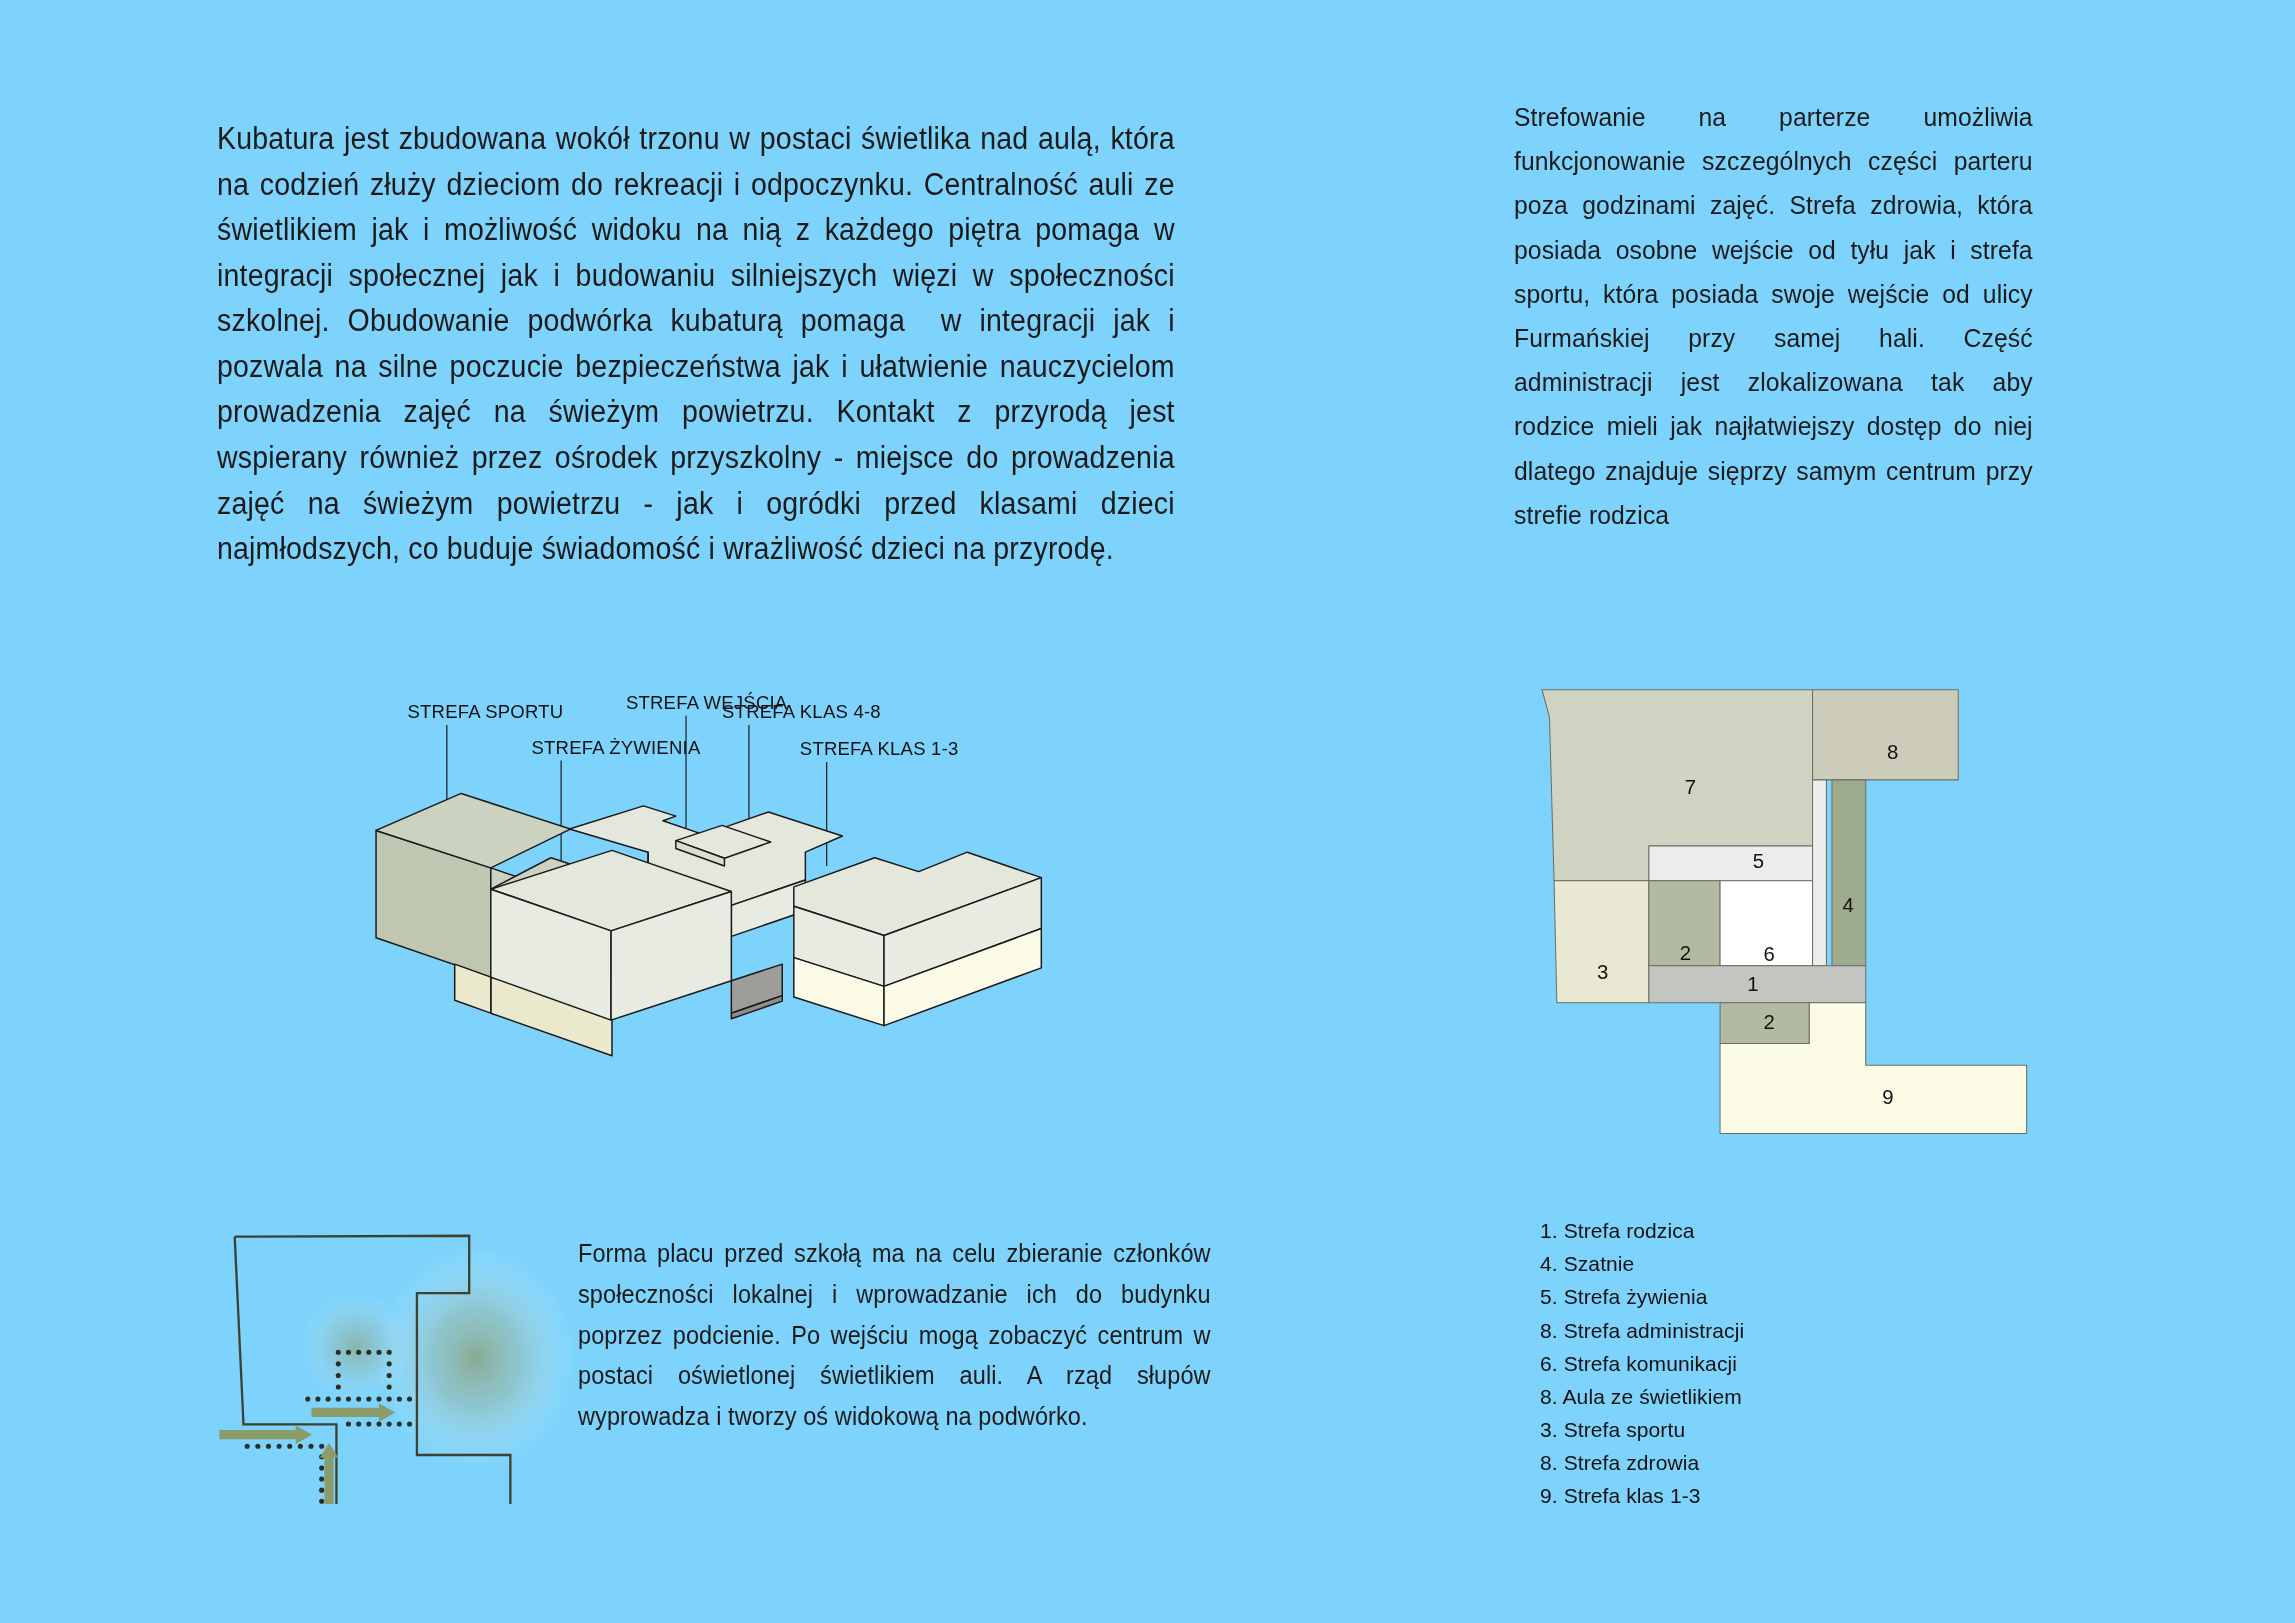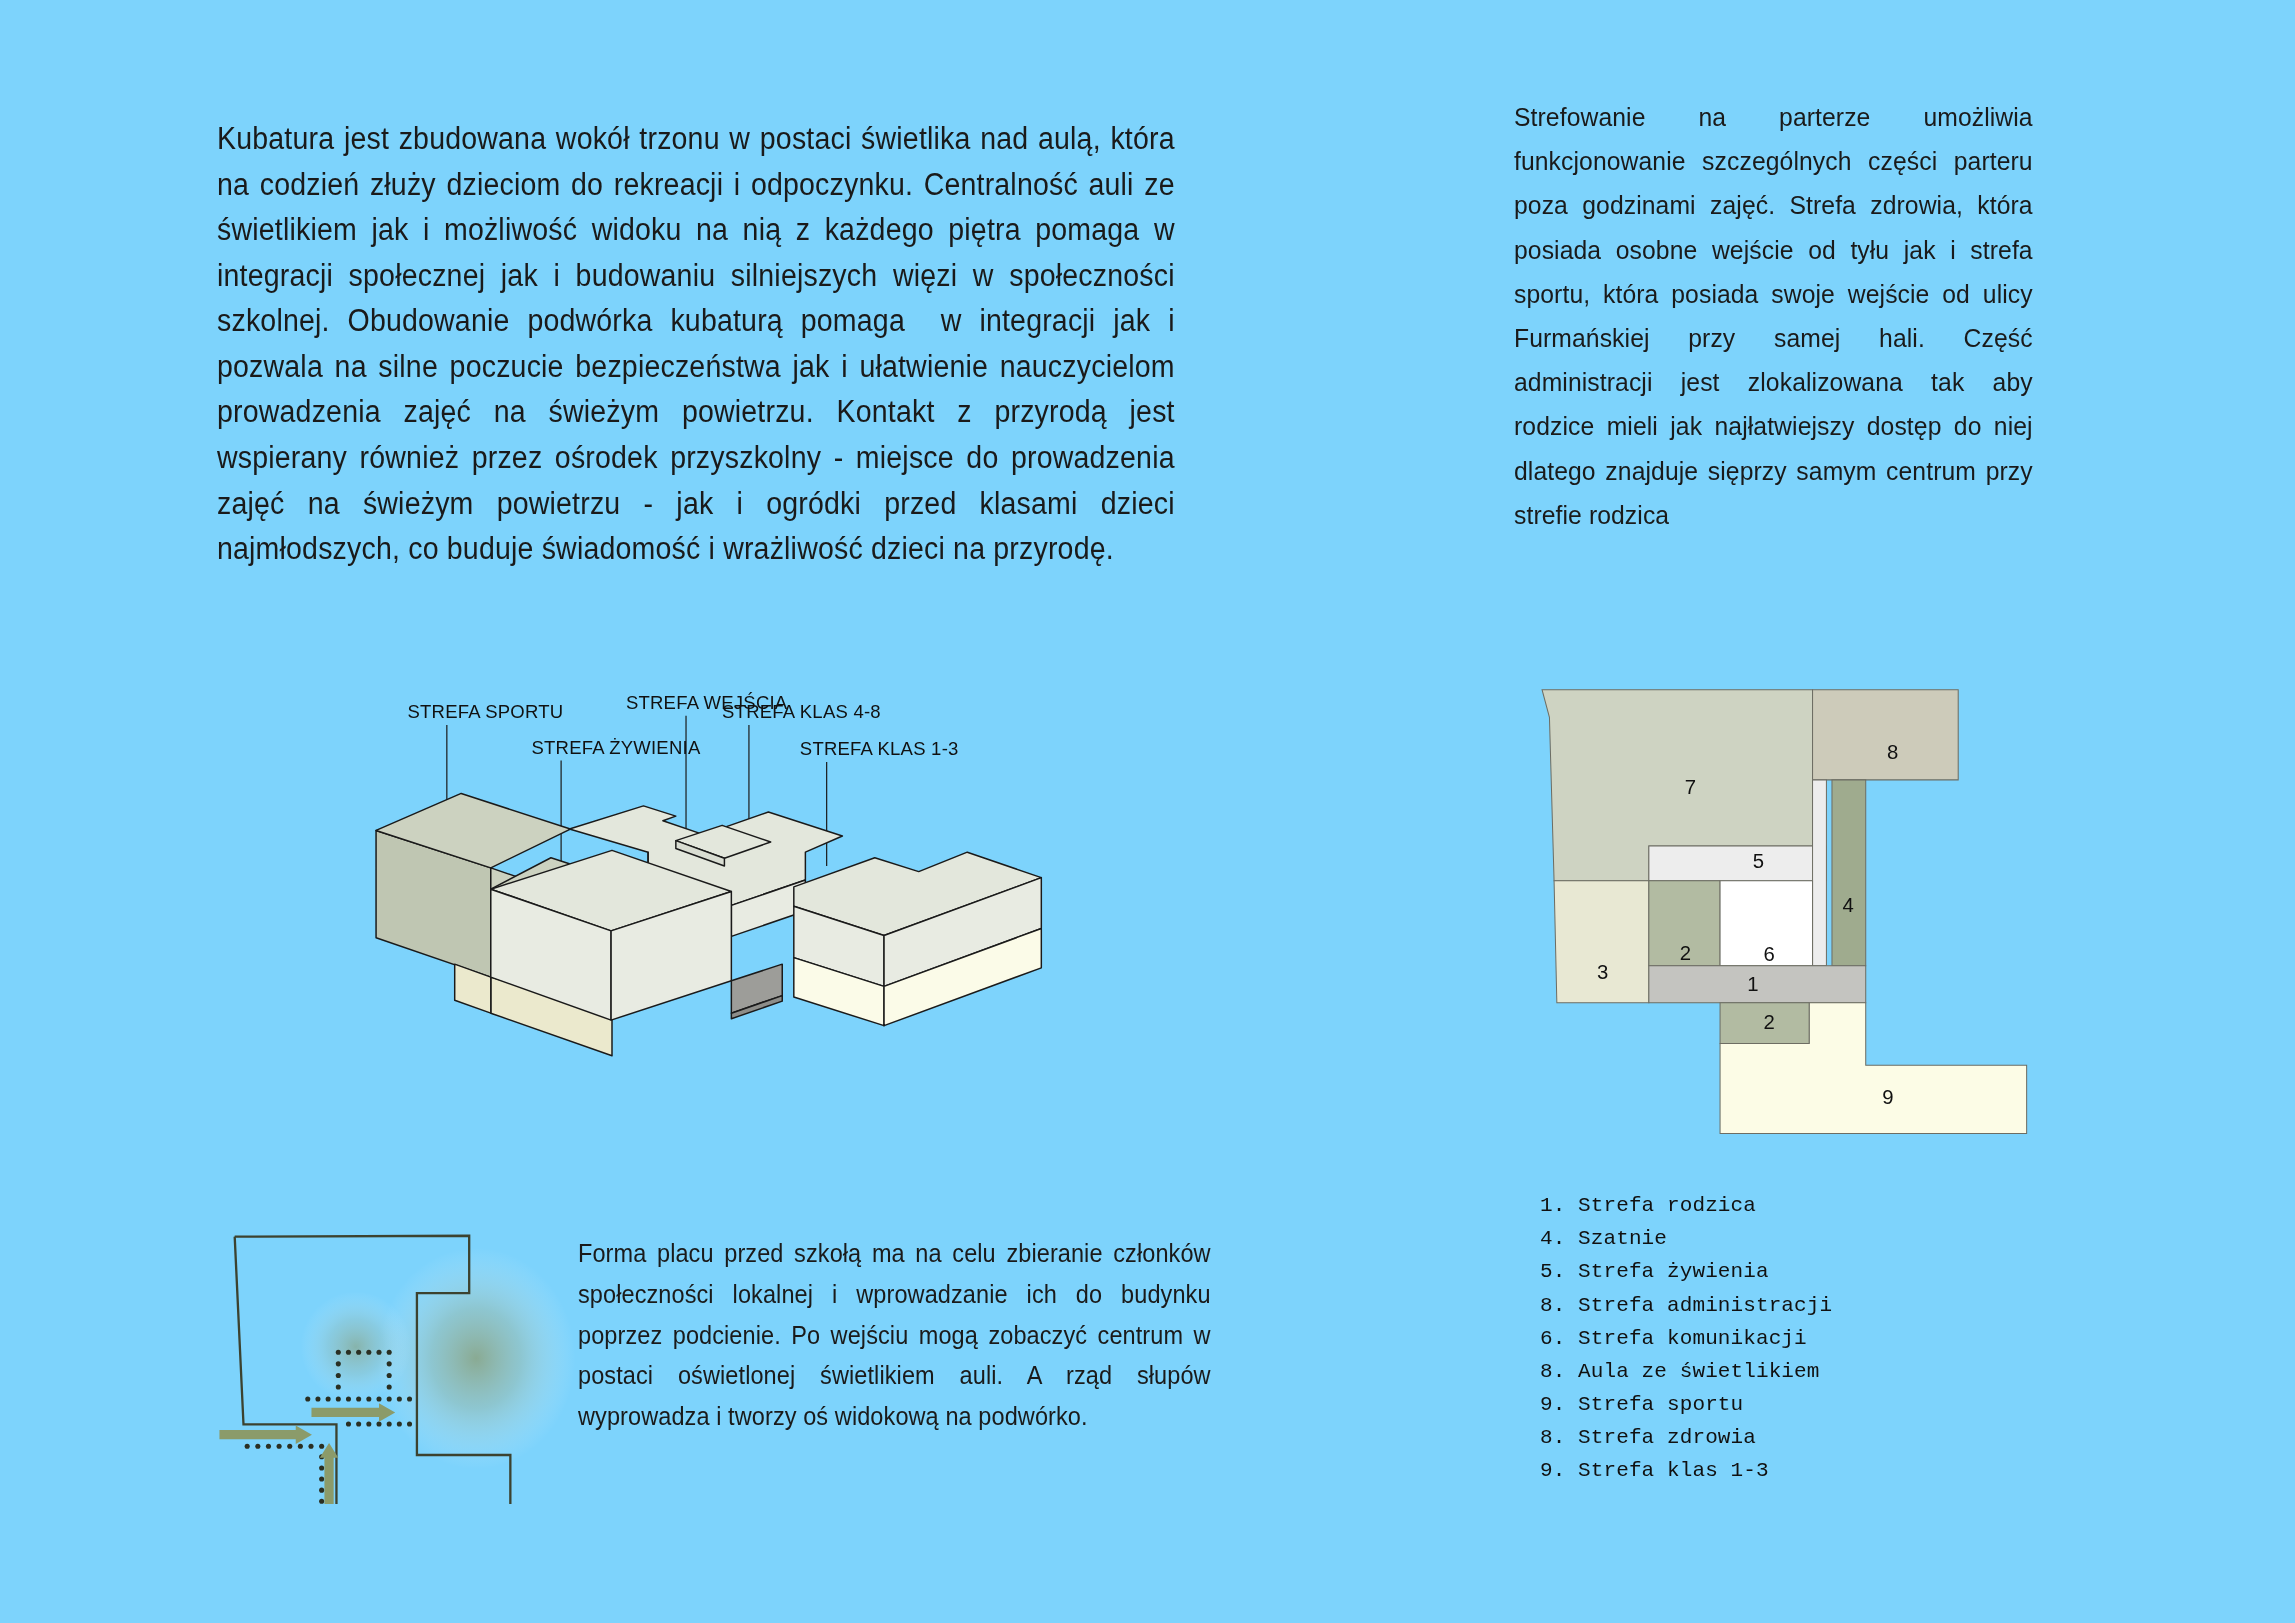--- a/index.html
+++ b/index.html
@@ -91,23 +91,22 @@
     font-size: 44px;
     fill: #111;
     text-anchor: middle;
     dominant-baseline: middle;
   }
 
   
   #zoning-legend {
     position: absolute;
     left: 1540px;
-    top: 1189px;
+    top: 1214px;
     width: 416px;
-    font-family: Liberation Mono, monospace;
   }
   #zoning-legend .legend-item {
     font-size: 21px;
     line-height: 1.58;
     color: #111;
     letter-spacing: 0.1px;
     white-space: nowrap;
   }
 
   
@@ -228,21 +227,21 @@
     </svg>
   </div>
 
   <div id="zoning-legend">
     <div class="legend-item">1. Strefa rodzica</div>
     <div class="legend-item">4. Szatnie</div>
     <div class="legend-item">5. Strefa żywienia</div>
     <div class="legend-item">8. Strefa administracji</div>
     <div class="legend-item">6. Strefa komunikacji</div>
     <div class="legend-item">8. Aula ze świetlikiem</div>
-    <div class="legend-item">9. Strefa sportu</div>
+    <div class="legend-item">3. Strefa sportu</div>
     <div class="legend-item">8. Strefa zdrowia</div>
     <div class="legend-item">9. Strefa klas 1-3</div>
   </div>
 
   <div id="site-plan-figure">
     <svg viewBox="0 0 780 640" xmlns="http://www.w3.org/2000/svg">
       <defs>
         <radialGradient id="glowBig" cx="50%" cy="50%" r="50%">
           <stop offset="0%" stop-color="#8e9a6a" stop-opacity="0.72"></stop>
           <stop offset="45%" stop-color="#a8b189" stop-opacity="0.38"></stop>

